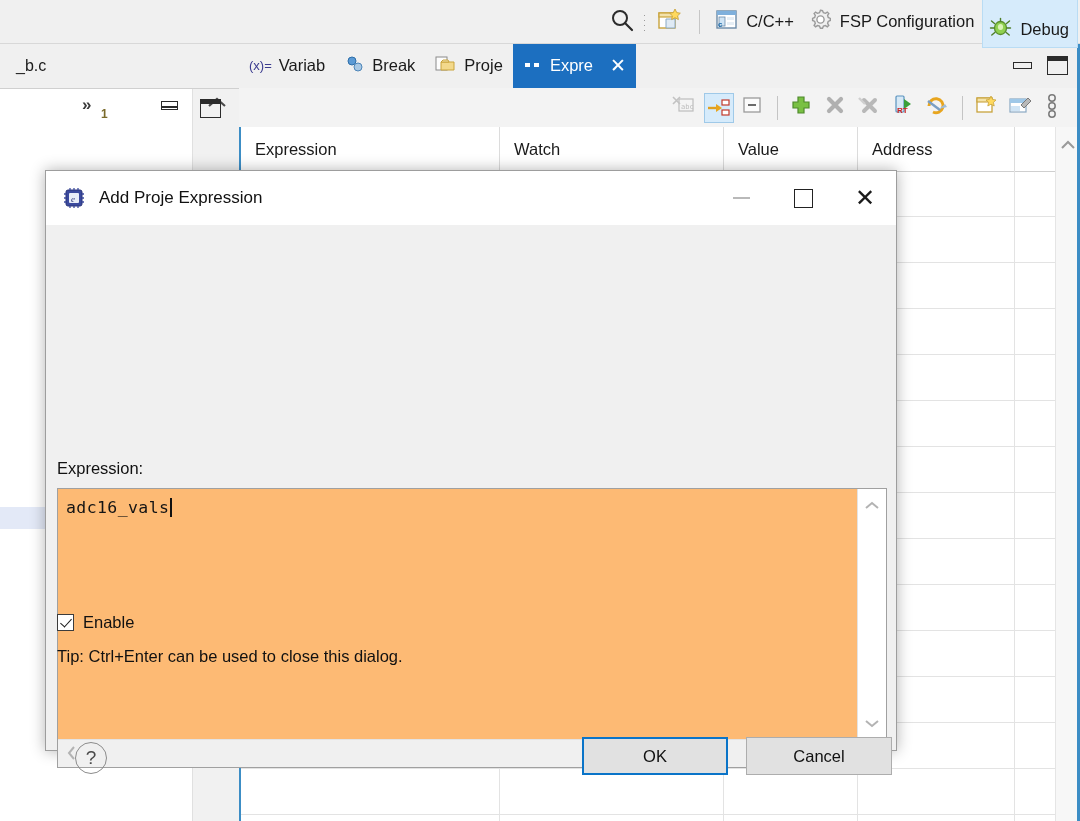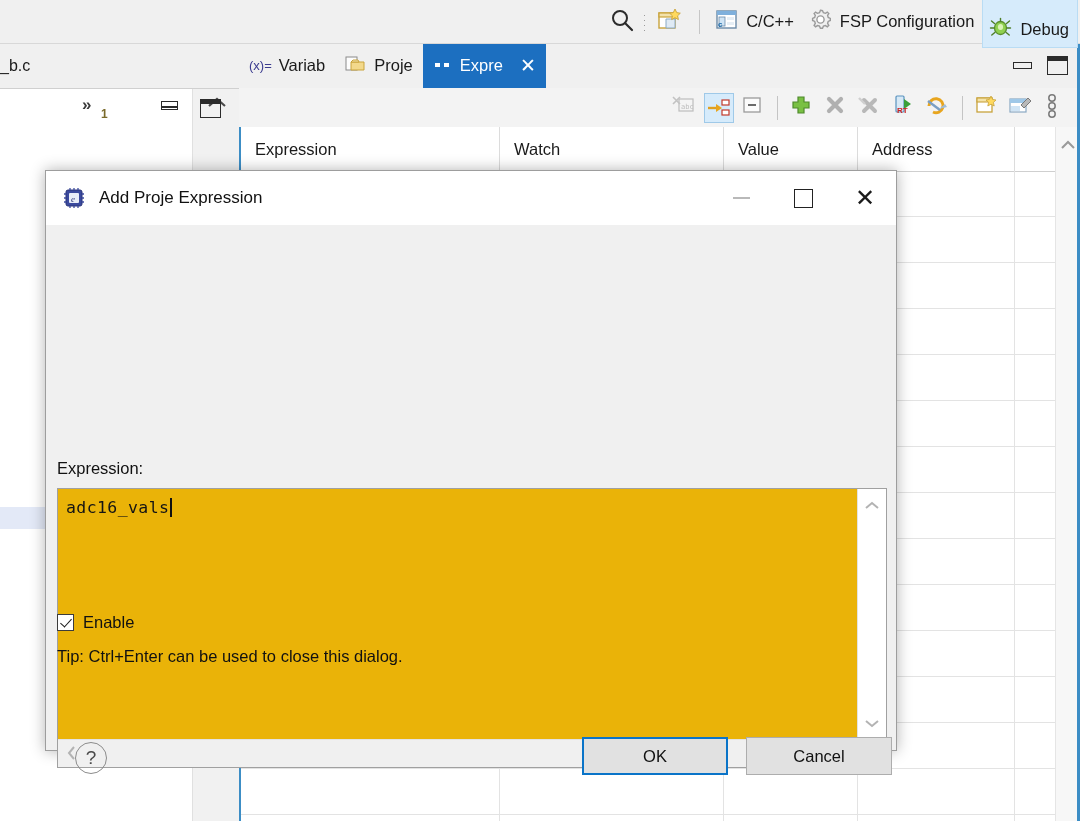--- a/index.html
+++ b/index.html
@@ -152,21 +152,21 @@
   .ctrl-min { width: 17px; height: 1.8px; background: #b9b9b9; }
   .ctrl-max { width: 17px; height: 17px; border: 1.8px solid #222222; }
   .ctrl-close { font-size: 24px; color: #1a1a1a; line-height: 1; font-weight: 300; }
 
   .dlg-body { position: relative; padding: 0 10px; }
   .dlg-label {
     position: absolute; left: 11px; top: 234px; font-size: 16.5px; color: #111111;
   }
   .expr-box {
     position: absolute; left: 11px; top: 263px; width: 830px; height: 280px;
-    border: 1px solid #a0a0a0; background: #eab308; box-sizing: border-box;
+    border: 1px solid #a0a0a0; background: #fdba74; box-sizing: border-box;
   }
   .expr-text {
     position: absolute; left: 8px; top: 9px; width: 790px; height: 232px;
     font-family: "DejaVu Sans Mono", monospace;
     font-size: 16.5px; color: #141414; letter-spacing: 0.4px; white-space: pre;
   }
   .caret {
     display: inline-block; width: 1.5px; height: 19px; background: #111111;
     vertical-align: -4px; margin-left: 1px;
   }
@@ -230,39 +230,48 @@
     <div class="editor-scroll">
       <span class="chev">
         <svg width="22" height="14" viewBox="0 0 22 14">
             <polyline points="3,10 11,3 19,10" fill="none" stroke="#4a4a4a" stroke-width="2.2"></polyline>
           </svg>
       </span>
     </div>
   </div>
 
   <div class="editor-tabs">
-    <span class="etab-name" style="margin-left:0px;">_b.c</span>
+    <span class="etab-name" style="margin-left:16px;">_b.c</span>
     <span class="etab-chev">»</span>
     <span class="etab-chev-num">1</span>
     <span class="etab-minbox">
       <span style="position:absolute;left:0;top:6px;width:17px;height:0;border-bottom:2px solid #2b2b2b;display:block;width:17px;"></span>
       <span style="position:absolute;left:0;top:1px;width:17px;height:9px;border:1.7px solid #2b2b2b;box-sizing:border-box;display:block;"></span>
     </span>
     <span class="etab-max"></span>
   </div>
 
   <div class="view-panel">
 
     <div class="view-tabbar">
 
       <div class="vtab">
         <span style="font-size:13px;color:#3b3b8f;">(x)=</span>
         <span class="vtab-label">Variab</span>
       </div>
 
+      <div class="vtab">
+        <span>
+          <svg width="20" height="16" viewBox="0 0 20 16">
+            <circle cx="7" cy="5" r="4" fill="#5b9ad5" stroke="#2d6ea8" stroke-width="1"></circle>
+            <circle cx="13" cy="11" r="4" fill="#a8c8e4" stroke="#4d85b8" stroke-width="1"></circle>
+          </svg>
+        </span>
+        <span class="vtab-label">Break</span>
+      </div>
 
       <div class="vtab">
         <span>
           <svg width="22" height="18" viewBox="0 0 22 18">
             <rect x="1" y="2" width="11" height="13" fill="#fdfdfd" stroke="#8a8a8a" stroke-width="1"></rect>
             <path d="M6 7 h13 v8 h-13 z" fill="#f3d98b" stroke="#c9a43c" stroke-width="1"></path>
             <path d="M6 7 l2 -2 h5 l1 2 z" fill="#f7e6ae" stroke="#c9a43c" stroke-width="1"></path>
           </svg>
         </span>
         <span class="vtab-label">Proje</span>

